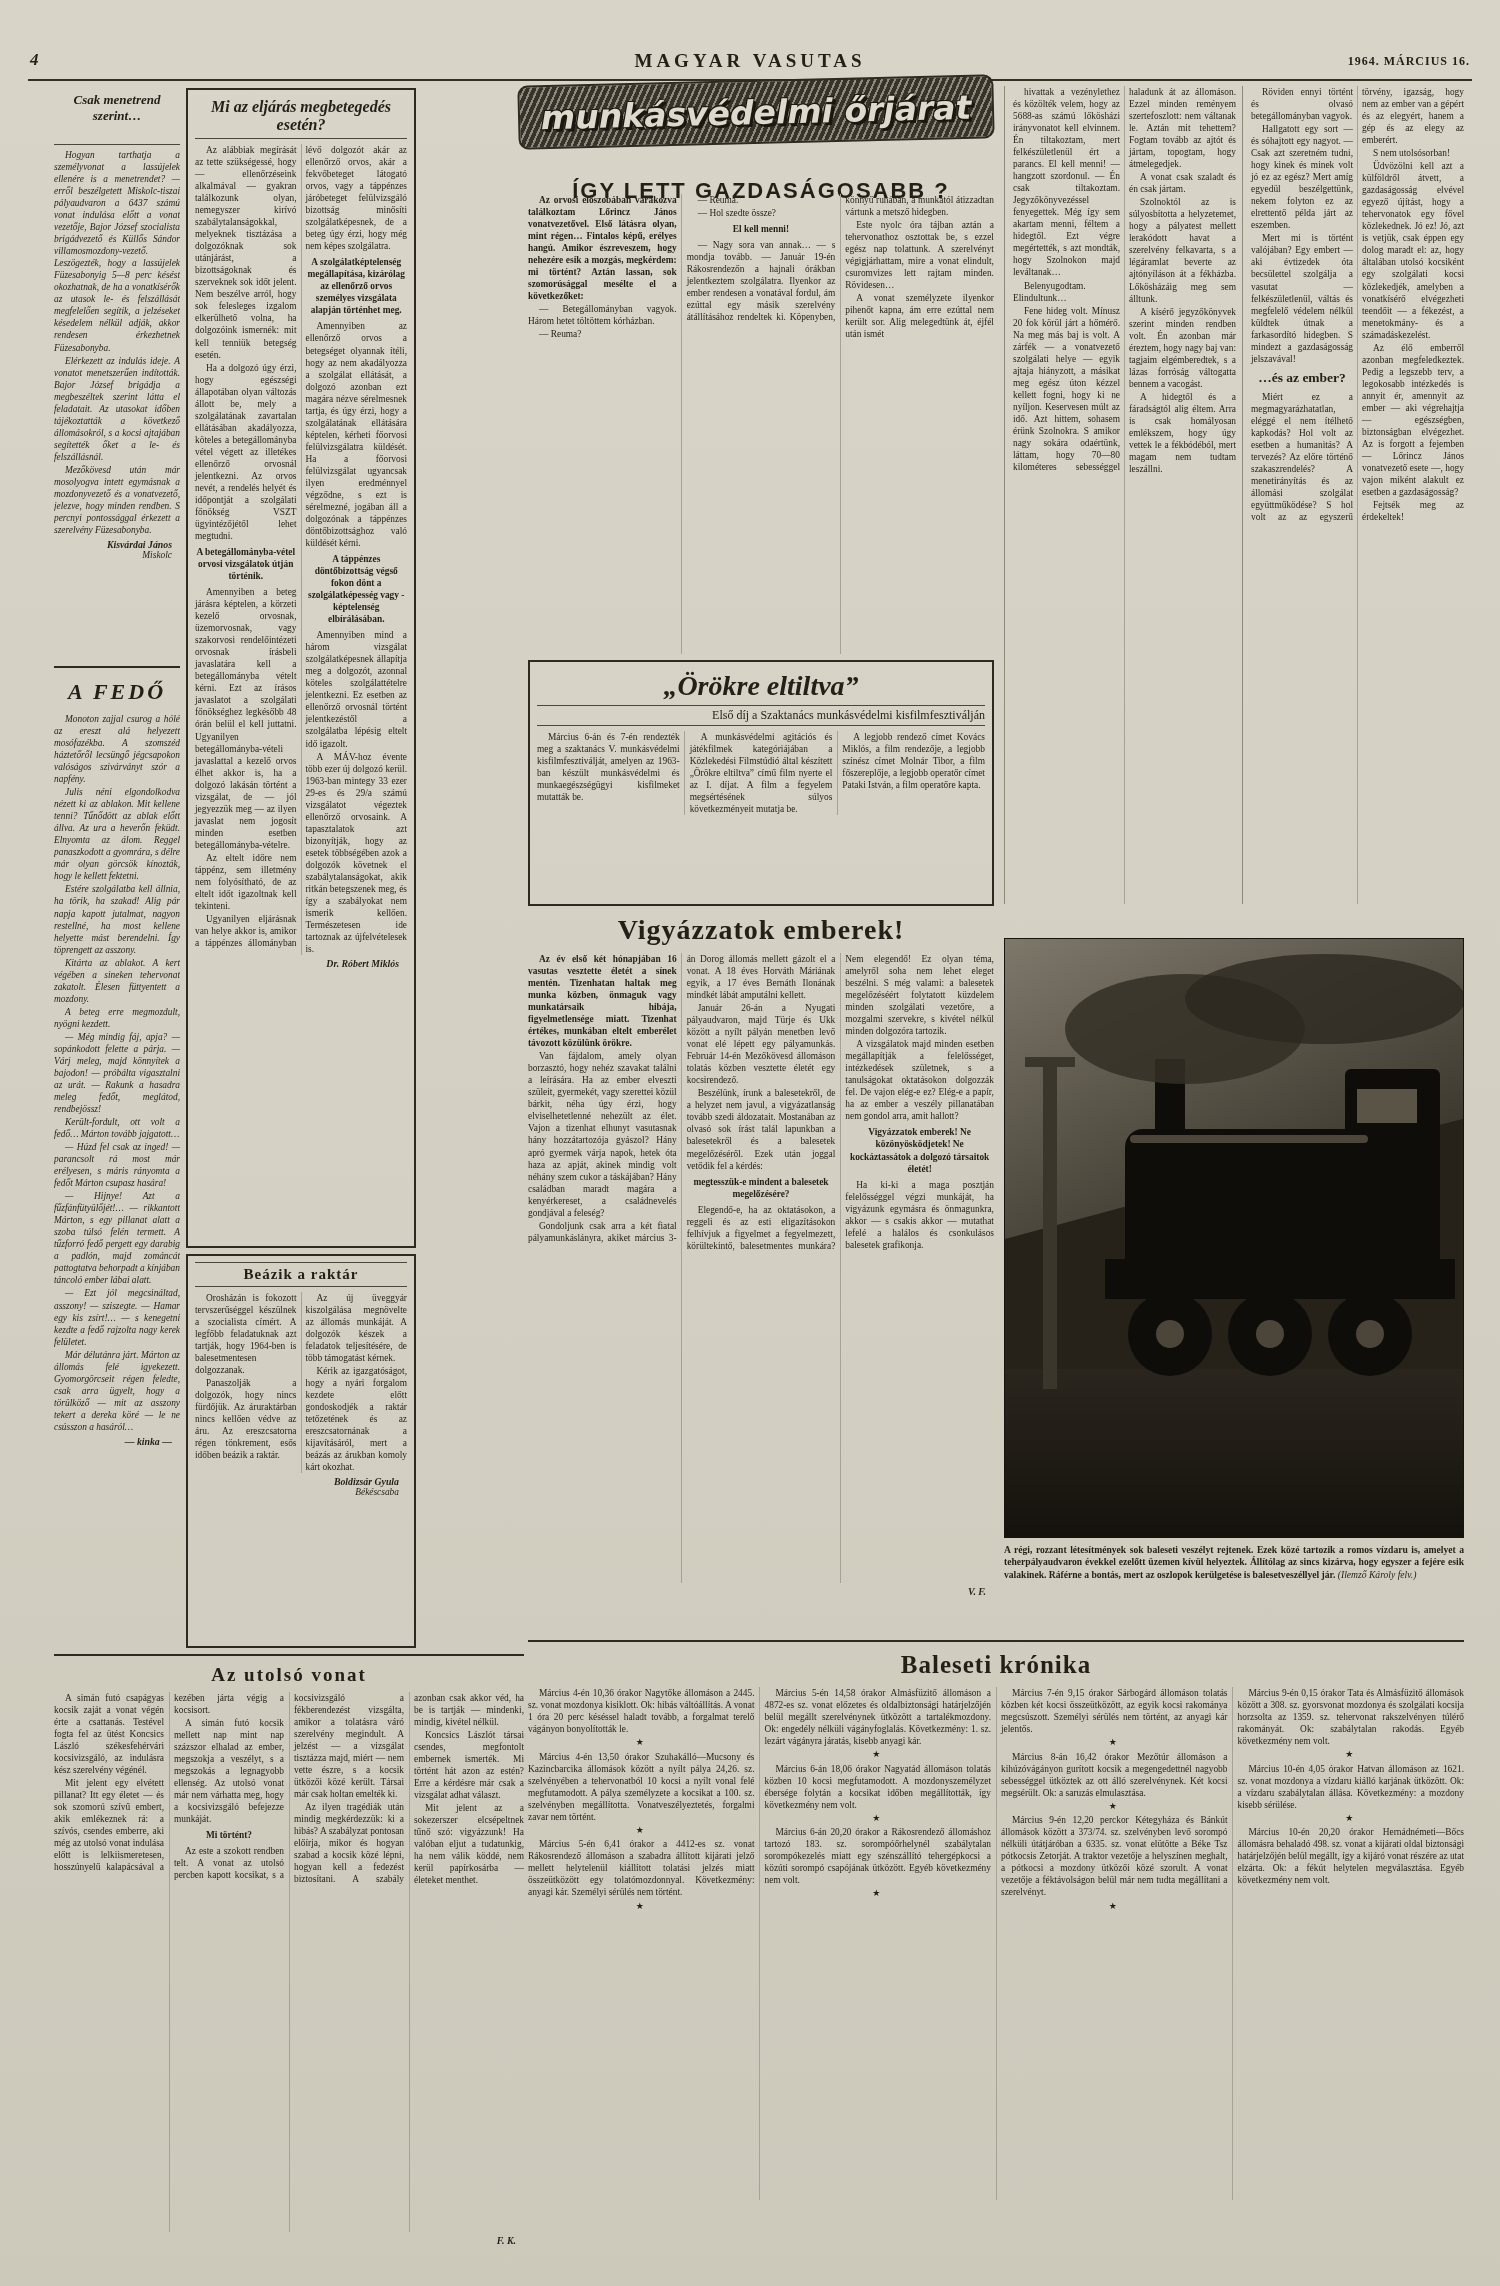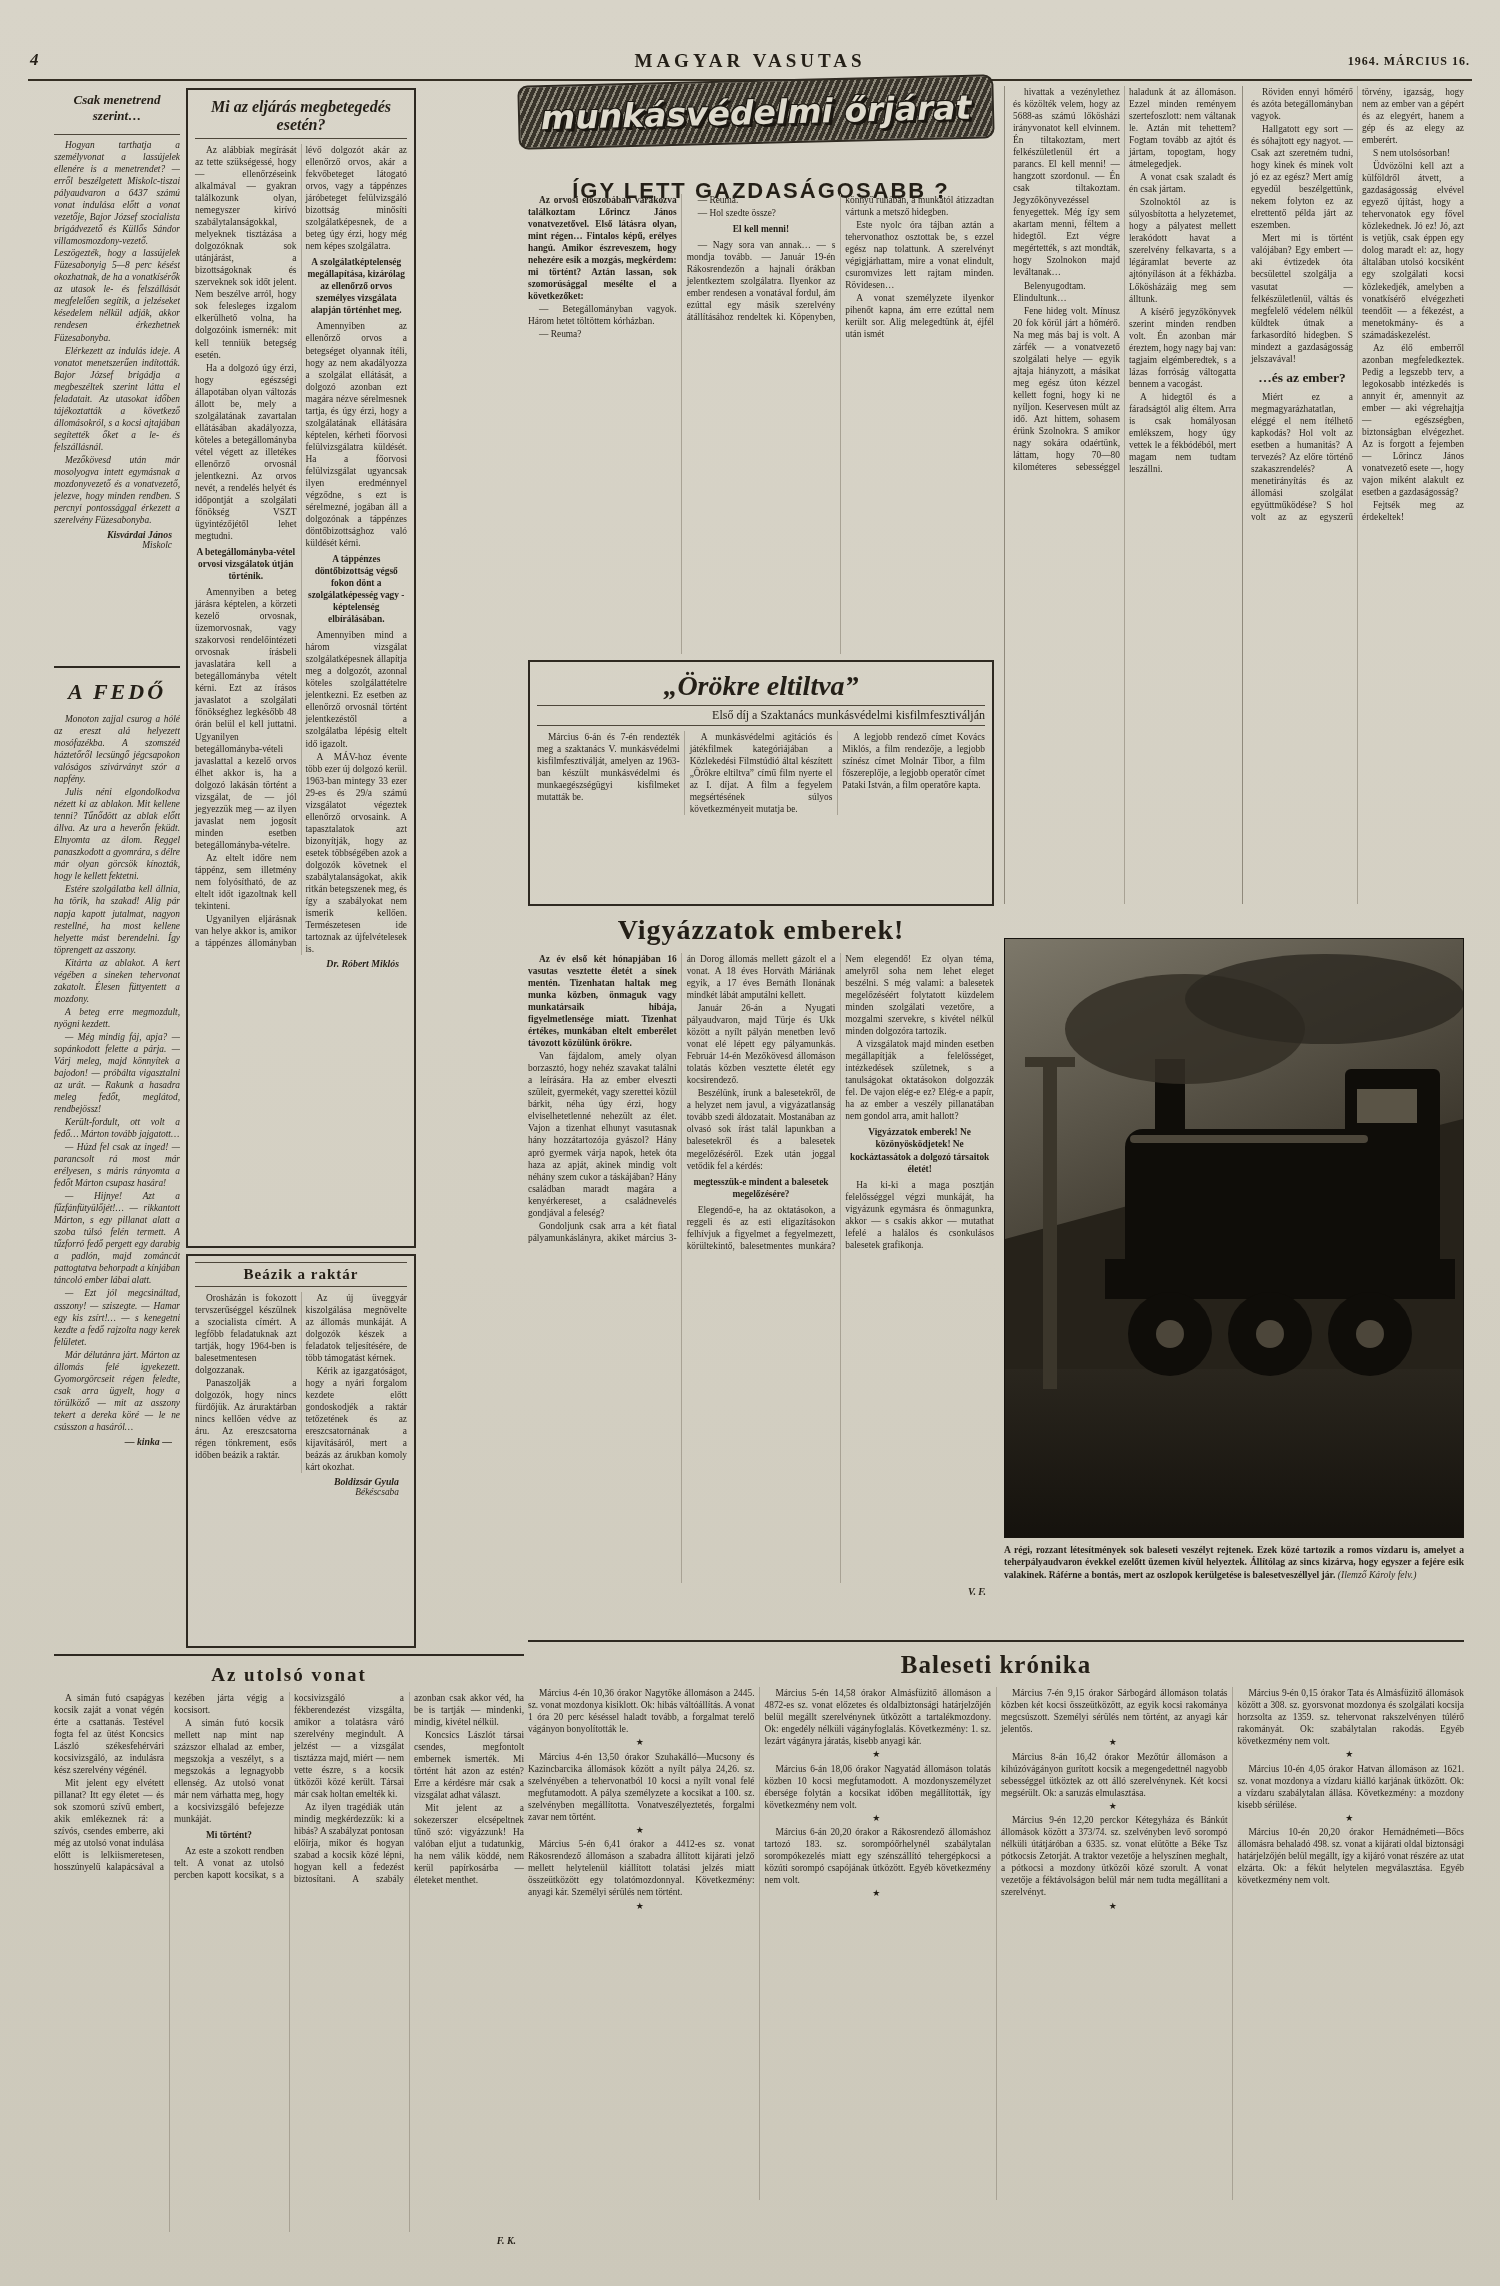--- a/index.html
+++ b/index.html
@@ -25,21 +25,21 @@
   .italic { font-style:italic; }
   .cols2 { column-count:2; column-gap:9px; column-rule:1px solid #a8a294; }
   .cols3 { column-count:3; column-gap:10px; column-rule:1px solid #a8a294; }
   .cols4 { column-count:4; column-gap:10px; column-rule:1px solid #a8a294; }
   .sig { text-align:right; font-weight:bold; font-style:italic; font-size:9.8px; padding-right:8px; margin-top:3px; }
   .sig-place { text-align:right; font-style:italic; font-size:9.4px; padding-right:8px; }
   .lead-bold p:first-child { font-weight:bold; }
 
   
   .t-small-italic { font-size:13px; font-weight:bold; font-style:italic; text-align:center;
-    padding-bottom:10px; margin-bottom:4px; border-bottom:1px solid #4d463a; }
+    padding-bottom:20px; margin-bottom:4px; border-bottom:1px solid #4d463a; }
   .t-fedo { font-size:22px; font-weight:bold; font-style:italic; text-align:center;
     letter-spacing:3px; margin:6px 0 8px 0; }
   .t-box { font-size:16px; font-weight:bold; font-style:italic; text-align:center;
     padding:2px 0 4px 0; margin-bottom:5px; border-bottom:1px solid #4d463a; }
   .t-beazik { font-size:15px; font-weight:bold; text-align:center; letter-spacing:1px;
     border-top:1px solid #4d463a; border-bottom:1px solid #4d463a; padding:3px 0; margin-bottom:5px; }
   .t-gazd { font-family:"Liberation Sans", sans-serif; font-size:22px; font-weight:bold;
     text-align:center; letter-spacing:2px;margin-top:24px; }
   .t-orokre { font-size:28px; font-weight:bold; font-style:italic; text-align:center; margin:2px 0 3px 0; }
   .t-sub-orokre { font-size:12px; font-weight:normal; text-align:right;
@@ -180,21 +180,21 @@
         <p>Fene hideg volt. Mínusz 20 fok körül járt a hőmérő. Na meg más baj is volt. A zárfék — a vonatvezető szolgálati helye — egyik ajtaja hiányzott, a másikat meg egész úton kézzel kellett fogni, hogy ki ne nyíljon. Keservesen múlt az idő. Azt hittem, sohasem érünk Szolnokra. S amikor nagy sokára odaértünk, láttam, hogy 70—80 kilométeres sebességgel haladunk át az állomáson. Ezzel minden reményem szertefoszlott: nem váltanak le. Aztán mit tehettem? Fogtam tovább az ajtót és jártam, topogtam, hogy átmelegedjek.</p>
         <p>A vonat csak szaladt és én csak jártam.</p>
         <p>Szolnoktól az is súlyosbította a helyzetemet, hogy a pályatest mellett lerakódott havat a szerelvény felkavarta, s a légáramlat beverte az ajtónyíláson át a fékházba. Lőkösházáig meg sem álltunk.</p>
         <p>A kísérő jegyzőkönyvek szerint minden rendben volt. Én azonban már éreztem, hogy nagy baj van: tagjaim elgémberedtek, s a lázas forróság váltogatta bennem a vacogást.</p>
         <p>A hidegtől és a fáradságtól alig éltem. Arra is csak homályosan emlékszem, hogy úgy vettek le a fékbódéból, mert magam nem tudtam leszállni.</p>
       </div>
   </section>
   <section class="block lrule" style="left:1242px; top:86px; width:222px; height:818px;">
     <div class="cols2" style="height:100%; column-gap:9px; column-rule:1px solid #a8a294;">
       <div class="body-text">
-          <p>Röviden ennyi hőmérő és azóta betegállományban vagyok.</p>
+          <p>Röviden ennyi történt és olvasó betegállományban vagyok.</p>
           <p>Hallgatott egy sort — és sóhajtott egy nagyot. — Csak azt szeretném tudni, hogy kinek és minek volt jó ez az egész? Mert amíg egyedül beszélgettünk, nekem folyton ez az elrettentő példa járt az eszemben.</p>
           <p>Mert mi is történt valójában? Egy embert — aki évtizedek óta becsülettel szolgálja a vasutat — felkészületlenül, váltás és megfelelő védelem nélkül küldtek útnak a farkasordító hidegben. S mindezt a gazdaságosság jelszavával!</p>
         </div>
       <h3 class="t-ember">…és az ember?</h3>
       <div class="body-text">
           <p>Miért ez a megmagyarázhatatlan, eléggé el nem ítélhető kapkodás? Hol volt az esetben a humanitás? A tervezés? Az előre történő szakaszrendelés? A menetirányítás és az állomási szolgálat együttműködése? S hol volt az az egyszerű törvény, igazság, hogy nem az ember van a gépért és az elegyért, hanem a gép és az elegy az emberért.</p>
           <p>S nem utolsósorban!</p>
           <p>Üdvözölni kell azt a külföldről átvett, a gazdaságosság elvével egyező újítást, hogy a tehervonatok egy fővel közlekednek. Jó ez! Jó, azt is vetjük, csak éppen egy dolog maradt el: az, hogy általában utolsó kocsiként egy szolgálati kocsi közlekedjék, amelyben a vonatkísérő elvégezheti teendőit — a fékezést, a menetokmány- és a számadáskezelést.</p>
           <p>Az élő emberről azonban megfeledkeztek. Pedig a legszebb terv, a legokosabb intézkedés is annyit ér, amennyit az ember — aki végrehajtja — egészségben, biztonságban elvégezhet. Az is forgott a fejemben — Lőrincz János vonatvezető esete —, hogy vajon miként alakult ez esetben a gazdaságosság?</p>
           <p>Fejtsék meg az érdekeltek!</p>

